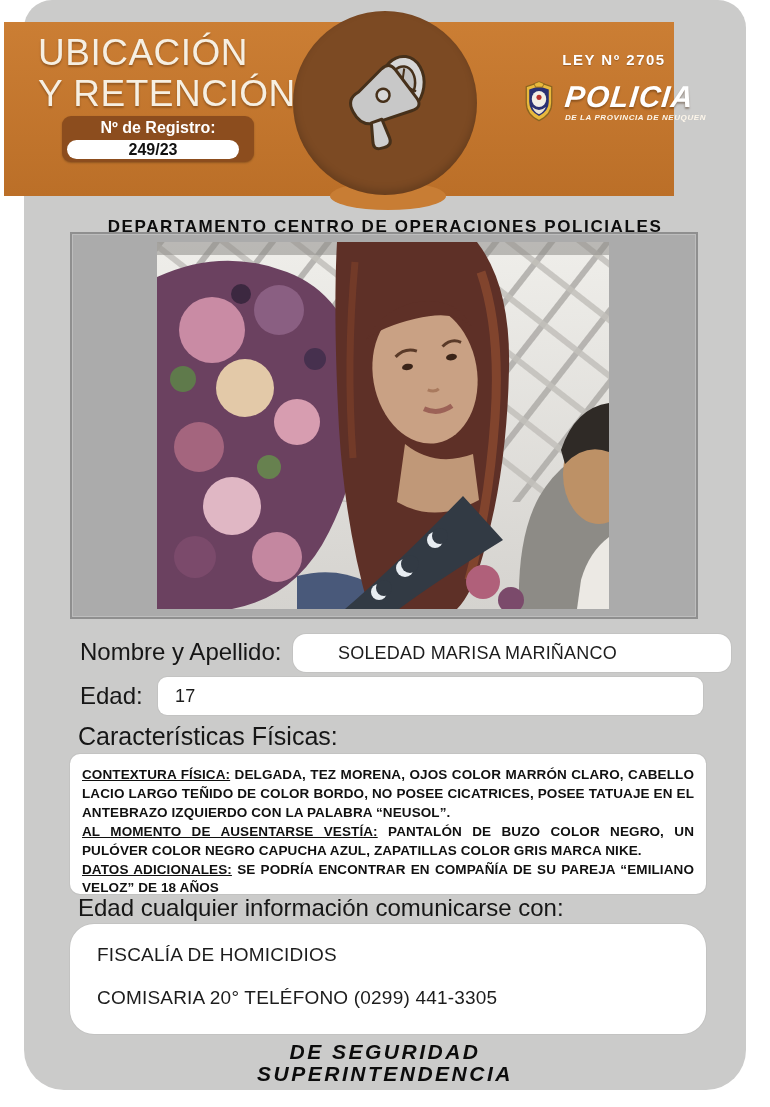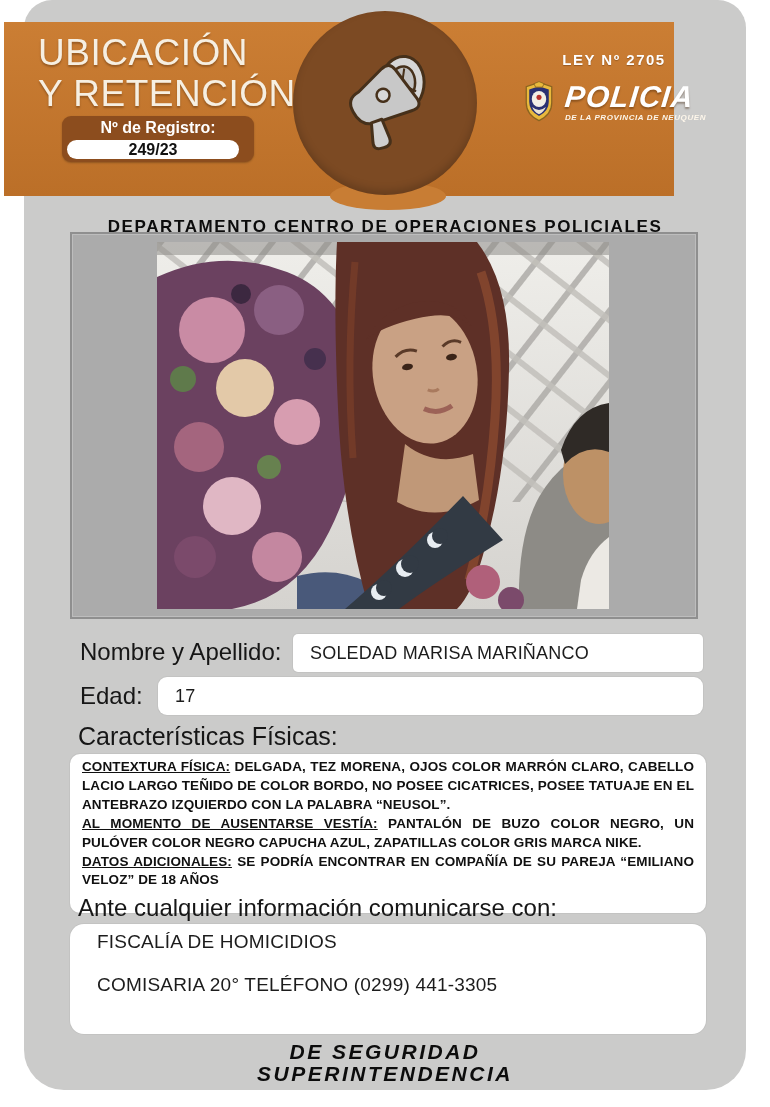--- a/index.html
+++ b/index.html
@@ -37,30 +37,30 @@
              box-shadow:inset 0 -4px 8px rgba(0,0,0,.18);}
   
   .dept-title{position:absolute;left:24px;top:205px;width:722px;text-align:center;z-index:5;
               font-weight:bold;font-size:17px;letter-spacing:1.6px;color:#0c0c0c;margin-top:12px;}
   .photo-frame{position:absolute;left:70px;top:232px;width:624px;height:383px;background:#ababab;
                border:2px solid #8f8f8f;box-shadow:inset 0 0 0 1px #bdbdbd;z-index:5;}
   .photo{position:absolute;left:85px;top:8px;width:452px;height:367px;overflow:hidden;}
   .photo svg{display:block;width:100%;height:100%;}
   .field-label{position:absolute;font-size:24px;color:#161616;z-index:5;}
   .wbox{position:absolute;background:#fff;z-index:5;box-shadow:0 0 0 1px rgba(0,0,0,.04);}
-  .name-box{left:293px;top:634px;width:410px;height:38px;border-radius:5px;}
+  .name-box{left:293px;top:634px;width:410px;height:38px;border-radius:13px;padding-left:28px;}
   .age-box{left:158px;top:677px;width:545px;height:38px;border-radius:9px;}
   .wbox .val{font-size:18px;line-height:38px;padding-left:17px;color:#1c1c1c;letter-spacing:.2px;}
-  .char-box{left:70px;top:754px;width:636px;height:159px;border-radius:10px;box-sizing:border-box;
-            padding:4px 12px;overflow:hidden;}
+  .char-box{left:70px;top:754px;width:636px;height:140px;border-radius:10px;box-sizing:border-box;
+            padding:12px 12px;overflow:hidden;}
   .char-box p{margin:0;font-size:13.5px;line-height:18.9px;font-weight:bold;color:#101010;
               text-align:justify;letter-spacing:.1px;}
   .char-box .lead{text-decoration:underline;}
-  .contact-box{left:70px;top:924px;width:636px;height:110px;border-radius:14px;box-sizing:border-box;
-               padding:7px 20px 0 27px;}
+  .contact-box{left:70px;top:924px;width:636px;height:110px;border-radius:24px;box-sizing:border-box;
+               padding:20px 20px 0 27px;}
   .contact-line{font-size:19px;color:#1c1c1c;letter-spacing:.2px;}
   .contact-line + .contact-line{margin-top:21px;}
   .footer{position:absolute;left:24px;top:1041px;width:722px;text-align:center;z-index:5;
           font-weight:bold;font-style:italic;font-size:21px;line-height:22px;letter-spacing:2.5px;
           color:#0c0c0c;}
 </style>
 </head>
 <body>
 
 <div class="page">
@@ -180,21 +180,21 @@
     <div class="val">17</div>
   </div>
 
   <div class="field-label" style="left:78px;top:722px;font-size:25px;">Características Físicas:</div>
   <div class="wbox char-box">
     <p><span class="lead">CONTEXTURA FÍSICA:</span><span> DELGADA, TEZ MORENA, OJOS COLOR MARRÓN CLARO, CABELLO LACIO LARGO TEÑIDO DE COLOR BORDO, NO POSEE CICATRICES, POSEE TATUAJE EN EL ANTEBRAZO IZQUIERDO CON LA PALABRA “NEUSOL”.</span></p>
     <p><span class="lead">AL MOMENTO DE AUSENTARSE VESTÍA:</span><span> PANTALÓN DE BUZO COLOR NEGRO, UN PULÓVER COLOR NEGRO CAPUCHA AZUL, ZAPATILLAS COLOR GRIS MARCA NIKE.</span></p>
     <p><span class="lead">DATOS ADICIONALES:</span><span> SE PODRÍA ENCONTRAR EN COMPAÑÍA DE SU PAREJA “EMILIANO VELOZ” DE 18 AÑOS</span></p>
   </div>
 
-  <div class="field-label" style="left:78px;top:894px;">Ante cualquier información comunicarse con:</div>
+  <div class="field-label" style="left:78px;top:894px;">Edad cualquier información comunicarse con:</div>
   <div class="wbox contact-box">
     <div class="contact-line">FISCALÍA DE HOMICIDIOS</div>
     <div class="contact-line">COMISARIA 20° TELÉFONO (0299) 441-3305</div>
   </div>
 
   <div class="footer">
     <div>DE SEGURIDAD</div>
     <div>SUPERINTENDENCIA</div>
   </div>
 </div>

